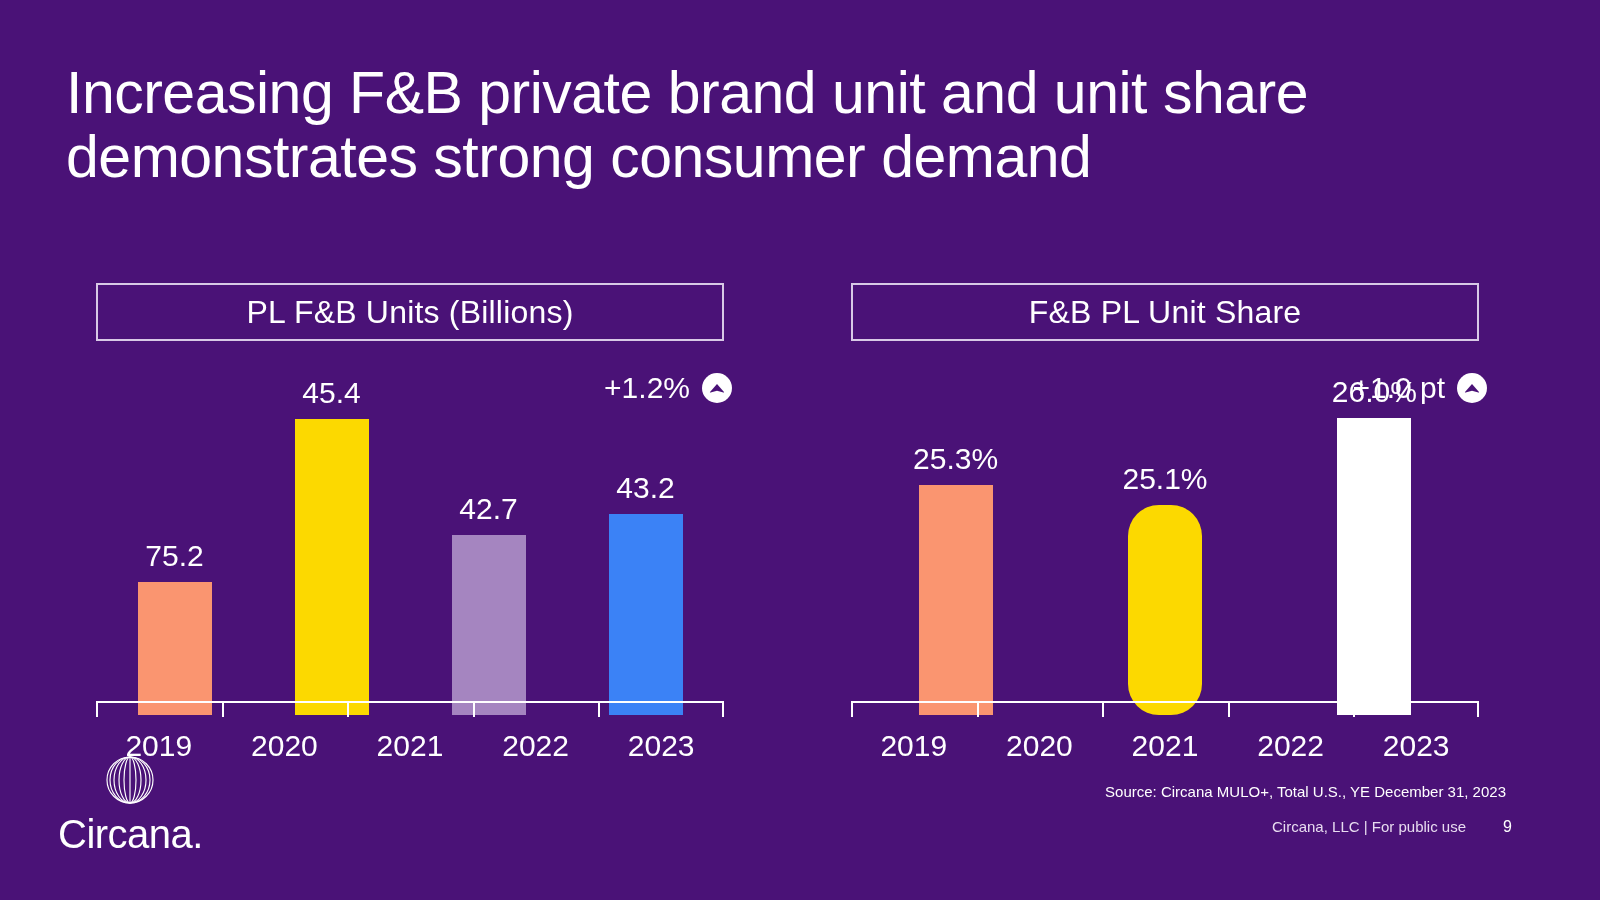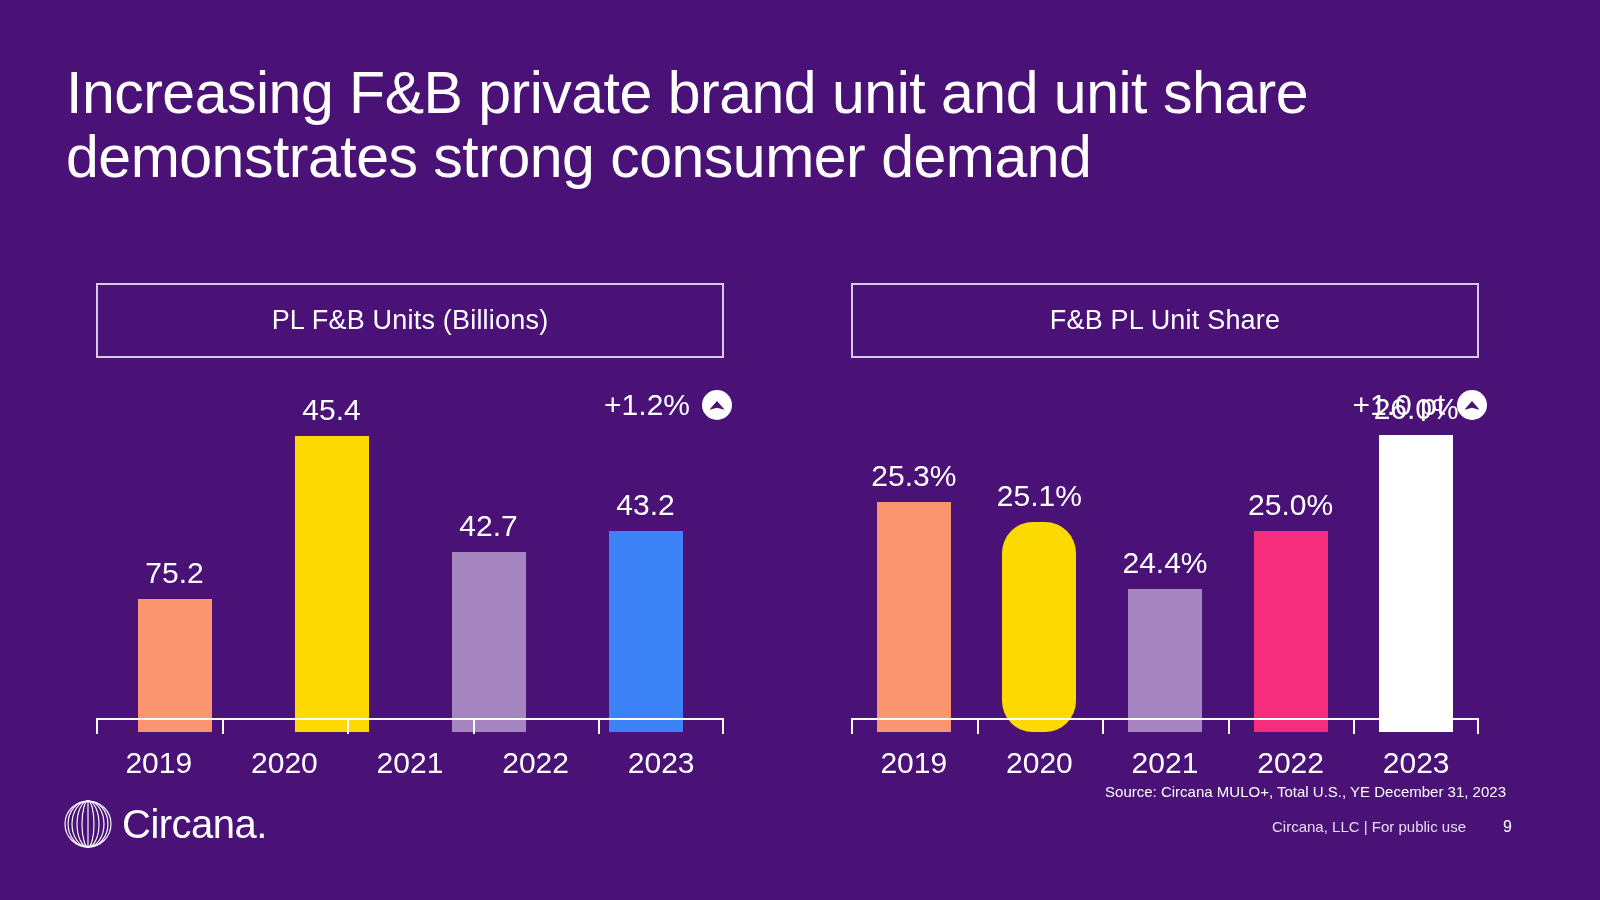--- a/index.html
+++ b/index.html
@@ -27,27 +27,27 @@
     font-weight:400;
     letter-spacing:-0.5px;
   }
 
   
   .panel { position:absolute; top:283px; }
   .panel.left  { left:96px;  width:628px; }
   .panel.right { left:851px; width:628px; }
 
   .panel-header {
-    height:75px;
+    height:58px;
     border:2px solid #D8C9E6;
     display:flex;
     align-items:center;
     justify-content:center;
     color:#FFFFFF;
-    font-size:27px;
+    font-size:32px;
     letter-spacing:0.2px;
   }
 
   
   .plot {
     position:relative;
     margin-top:44px;
     height:330px;          
   }
 
@@ -138,20 +138,21 @@
   }
   .delta-circle svg { display:block; }
 
   
   .logo {
     position:absolute;
     left:58px; bottom:46px;
     display:flex;
     align-items:center;
     gap:4px;
+    flex-direction:column;
   }
   .logo-mark { width:60px; height:60px; display:block; }
   .logo-text {
     color:#FFFFFF;
     font-size:40px;
     letter-spacing:-0.5px;
     line-height:1;
   }
 
   .source {
@@ -257,30 +258,20 @@
 
       <div class="bars" id="bars-share">
           <div class="bar-slot">
             <div class="bar" style="height: 230px; background: rgb(250, 149, 112);">
               <span class="bar-label">25.3%</span>
             </div>
           </div>
           <div class="bar-slot">
             <div class="bar" style="height: 210px; background: rgb(252, 217, 0); border-radius: 31px;">
               <span class="bar-label">25.1%</span>
-            </div>
-          </div>
-          <div class="bar-slot">
-            <div class="bar" style="height: 143px; background: rgb(165, 133, 192);">
-              <span class="bar-label">24.4%</span>
-            </div>
-          </div>
-          <div class="bar-slot">
-            <div class="bar" style="height: 201px; background: rgb(244, 45, 125);">
-              <span class="bar-label">25.0%</span>
             </div>
           </div>
           <div class="bar-slot">
             <div class="bar" style="height: 297px; background: rgb(255, 255, 255);">
               <span class="bar-label">26.0%</span>
             </div>
           </div>
         </div>
 
       <div class="axis">

